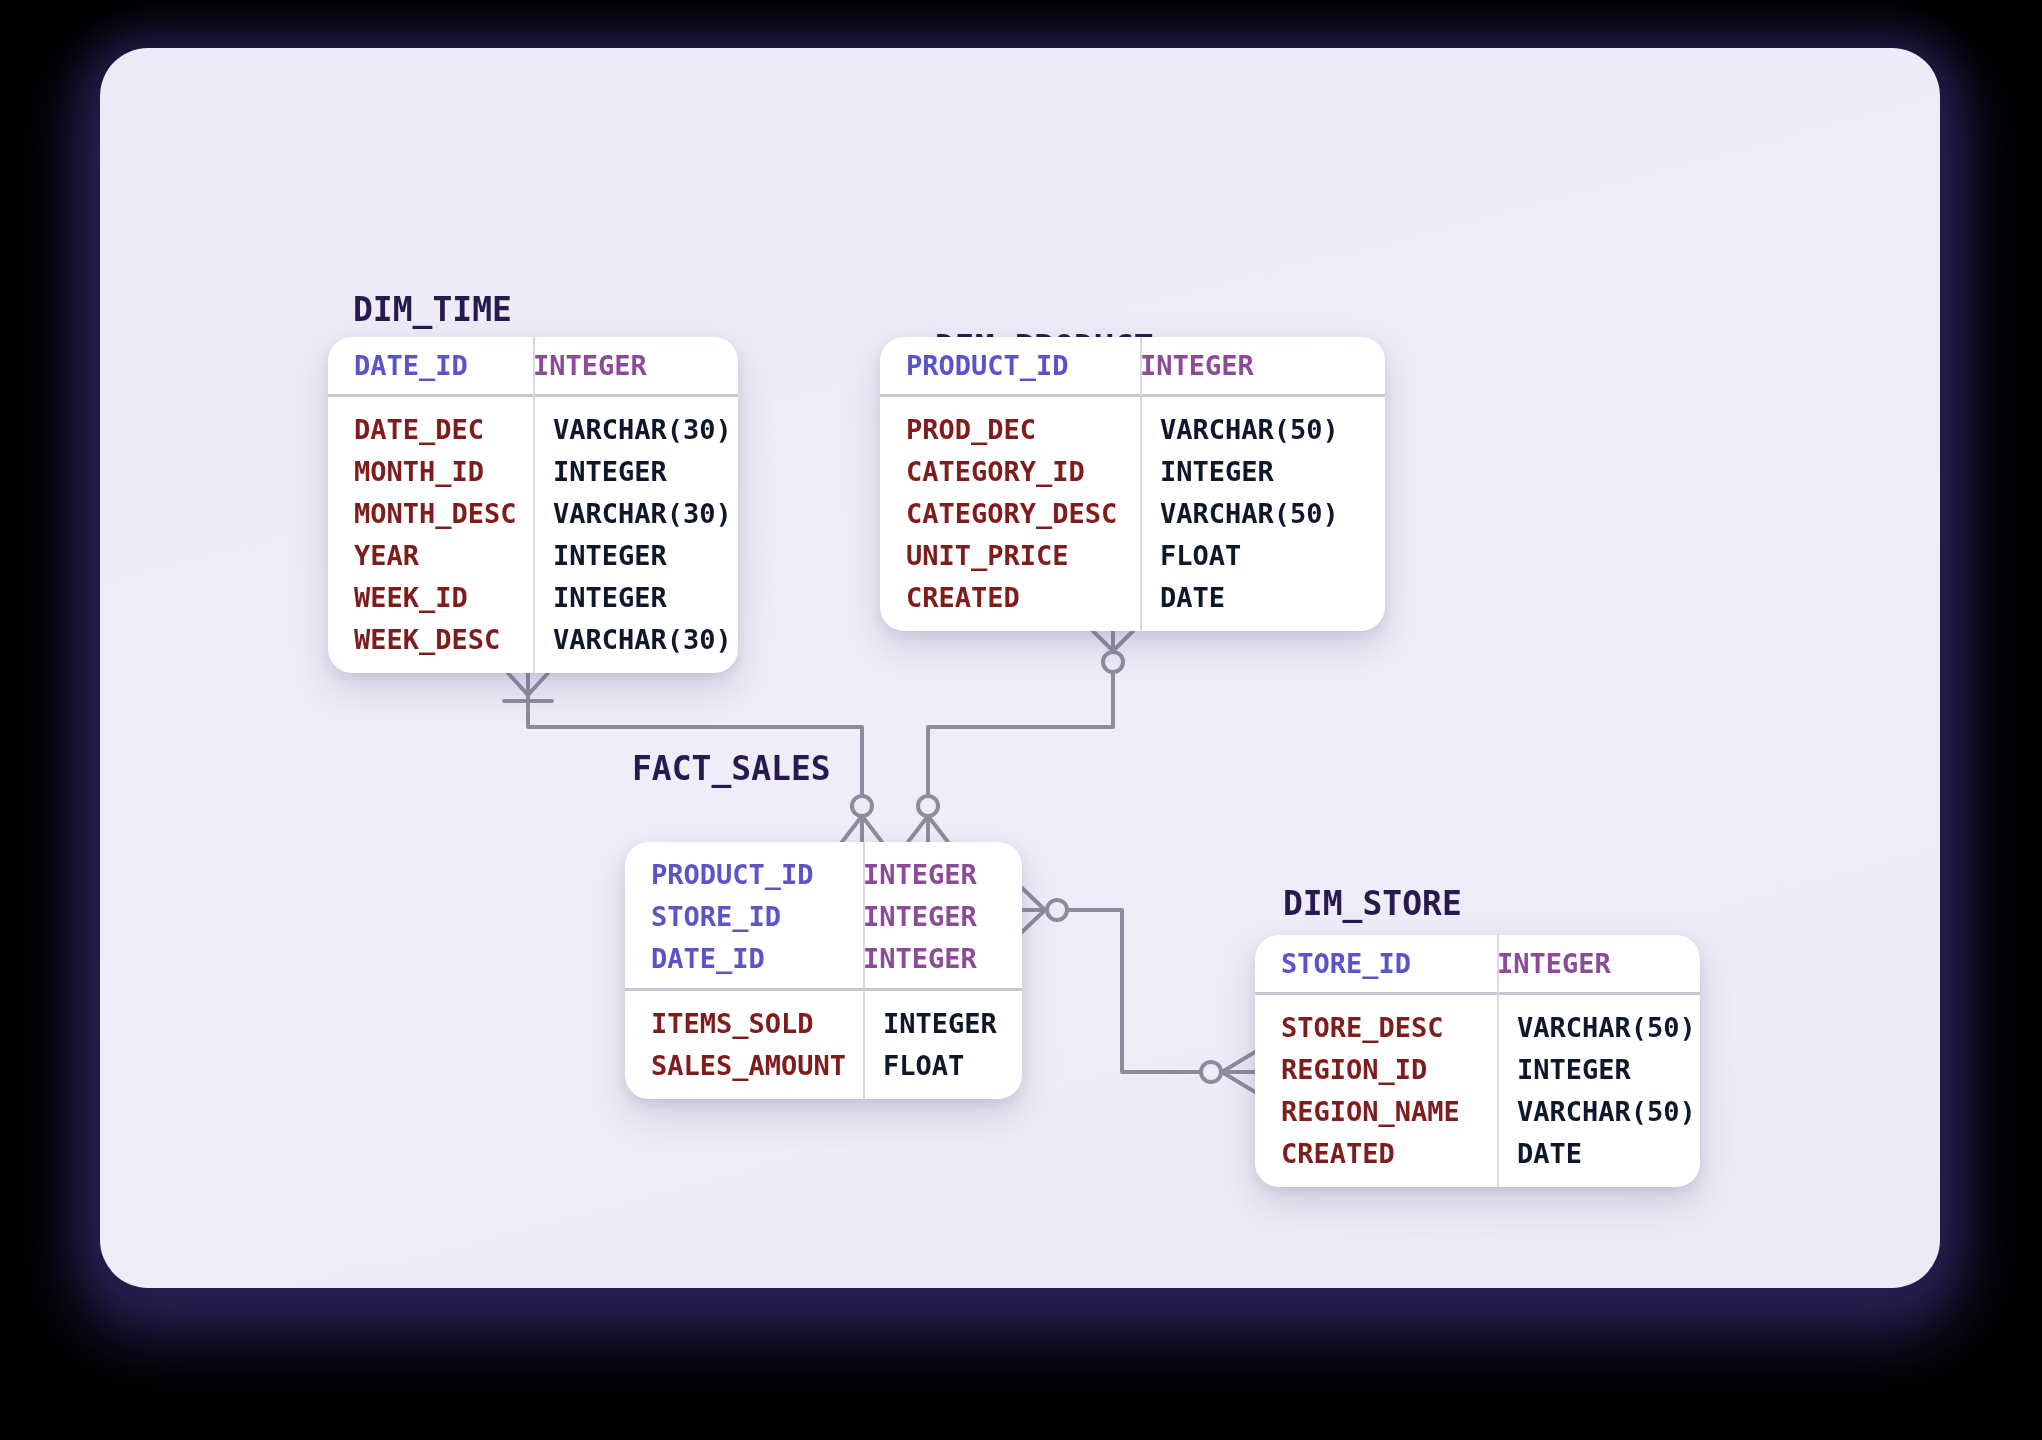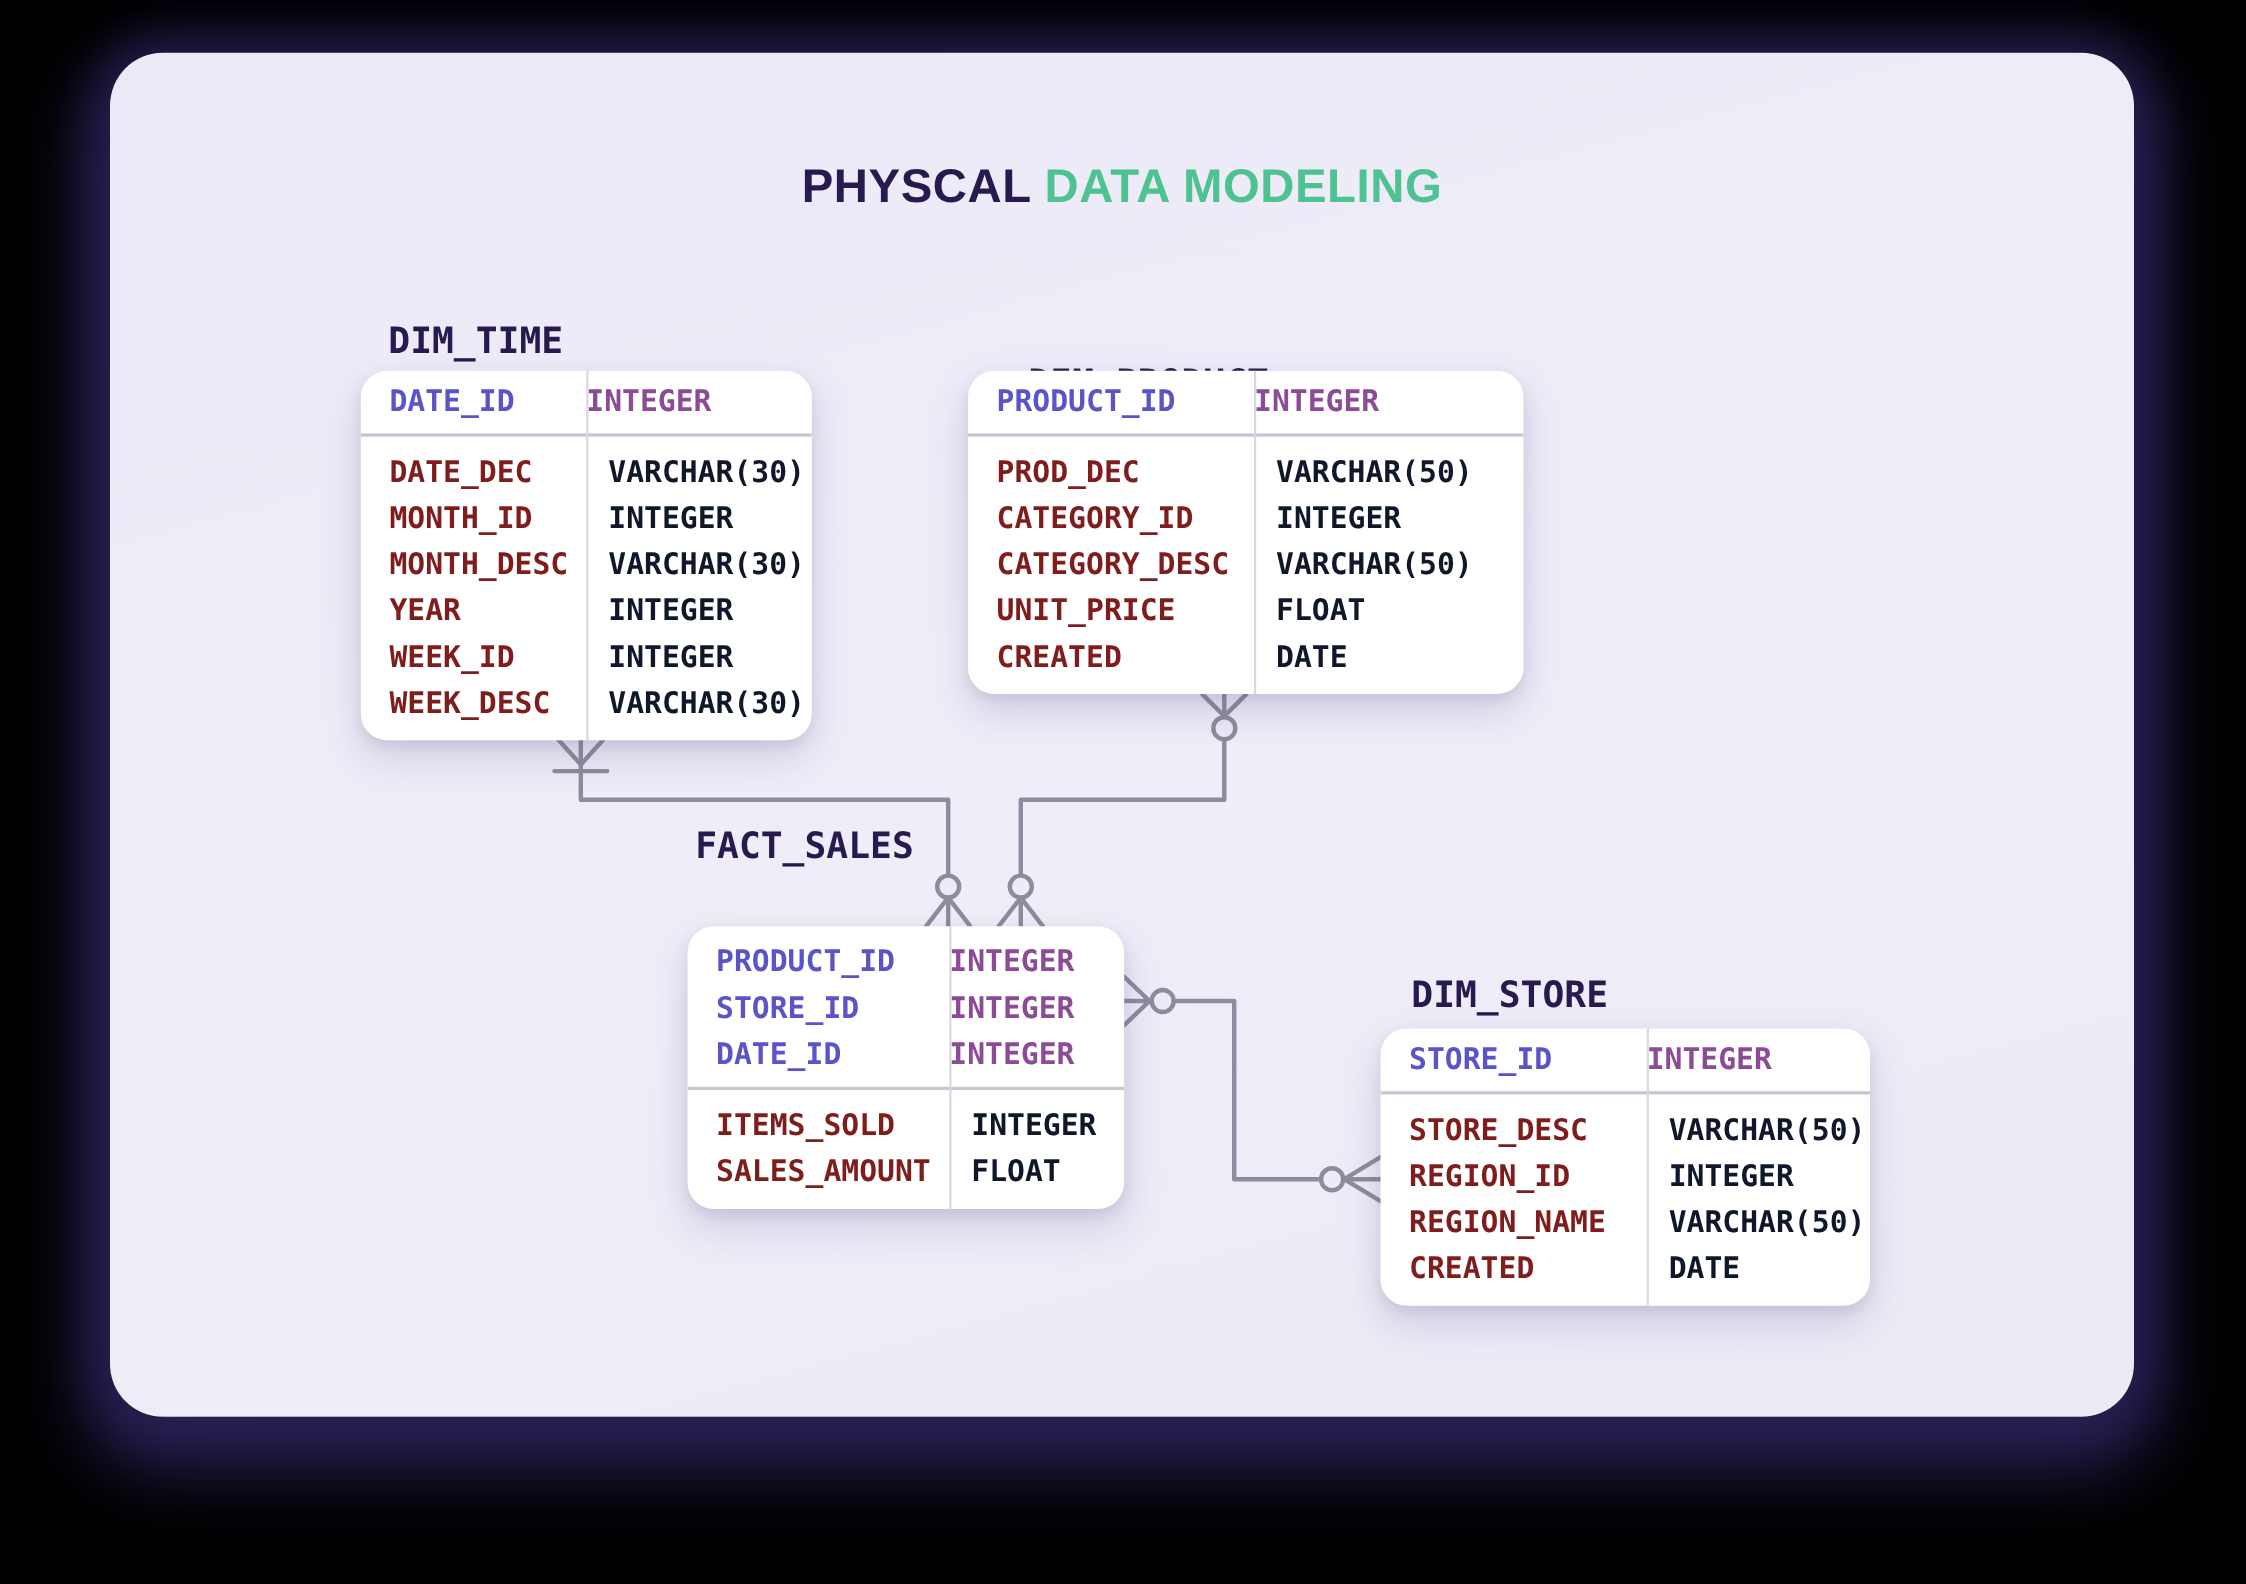--- a/index.html
+++ b/index.html
@@ -57,24 +57,20 @@
   #rel-overlay { position:absolute; left:0; top:0; width:2042px; height:1440px; pointer-events:none; }
   #rel-overlay path { stroke:#8F8A9D; stroke-width:4; fill:none; stroke-linejoin:round; stroke-linecap:round; }
   #rel-overlay circle { stroke:#8F8A9D; stroke-width:4; fill:#EDEBF7; }
 </style>
 </head>
 <body>
 
 <div id="stage">
   <div class="card"></div>
 
-  <div class="title">
-    <span class="t1">PHYSCAL</span>
-    <span class="t2">DATA MODELING</span>
-  </div>
 
   <svg id="rel-overlay" viewBox="0 0 2042 1440">
     <g>
       <path d="M508 673 L528 695 M528 673 L528 695 M548 673 L528 695 M504 701 L552 701"></path>
       <path d="M528 695 L528 727 L862 727 L862 796"></path>
       <circle cx="862" cy="806" r="10"></circle>
       <path d="M862 816 L842 842 M862 816 L862 842 M862 816 L882 842"></path>
     </g>
     <g>
       <path d="M1093 631 L1113 651 M1113 631 L1113 651 M1133 631 L1113 651"></path>

